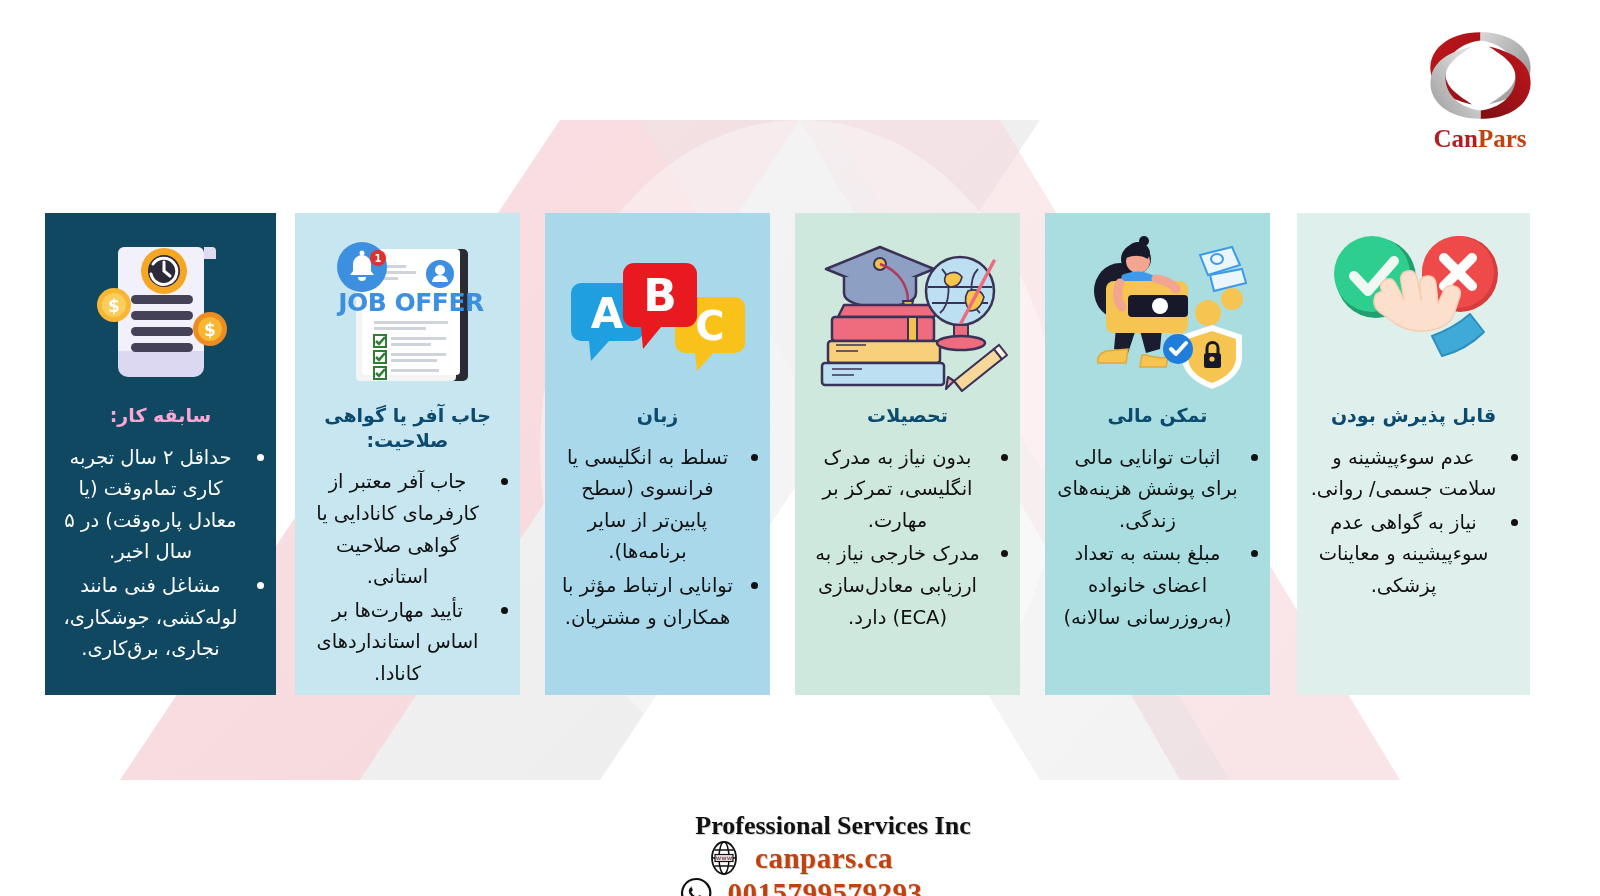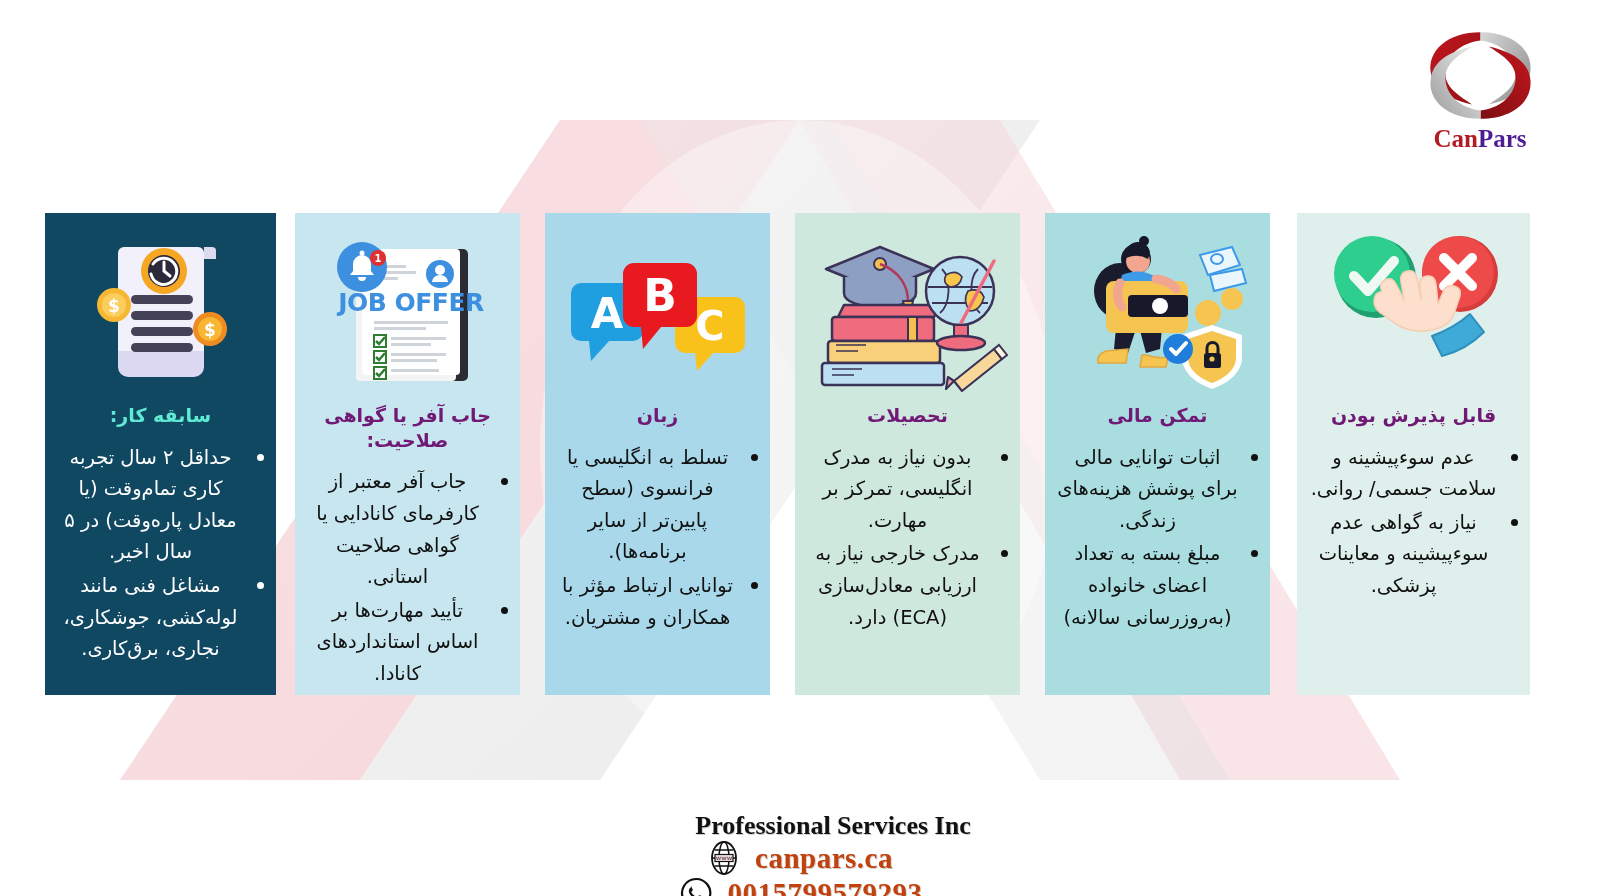--- a/index.html
+++ b/index.html
@@ -25,44 +25,44 @@
     color:#0d0d0d;
     direction:rtl;
     letter-spacing:-0.5px;
     text-shadow:1px 1px 0 rgba(0,0,0,.25);
   }
   
   .logo{position:absolute;right:40px;top:28px;width:160px;height:130px;z-index:6;text-align:center;}
   .logo-mark{width:125px;height:95px;margin:0 auto;display:block;}
   .logo-text{font-family:"Liberation Serif","DejaVu Serif",serif;font-size:25px;font-weight:bold;margin-top:2px;direction:ltr;}
   .logo-text .can{color:#b21d23;}
-  .logo-text .pars{color:#4c1d95;}
+  .logo-text .pars{color:#c2410c;}
 
   
   .cards{position:absolute;left:0;top:213px;width:1600px;height:482px;z-index:4;}
   .card{
     position:absolute;top:0;height:482px;
     box-sizing:border-box;
     padding:0;
     overflow:hidden;
     direction:rtl;
   }
   .card .illus{
     height:180px;
     display:flex;align-items:center;justify-content:center;
     margin-top:10px;
   }
   .card h3{
     margin:0;padding:0 10px;
     text-align:center;
     font-size:19px;font-weight:bold;
-    color:#701a75;
+    color:#0c4a6e;
     line-height:1.3;
   }
-  .card.c1 h3{color:#5eead4;}
+  .card.c1 h3{color:#f9a8d4;}
   .card ul{
     margin:14px 6px 0 6px;padding:0 26px 0 6px;
     list-style:none;
   }
   .card li{
     position:relative;
     font-size:19.5px;line-height:1.62;
     color:#111;
     text-align:center;
     margin-bottom:2px;

